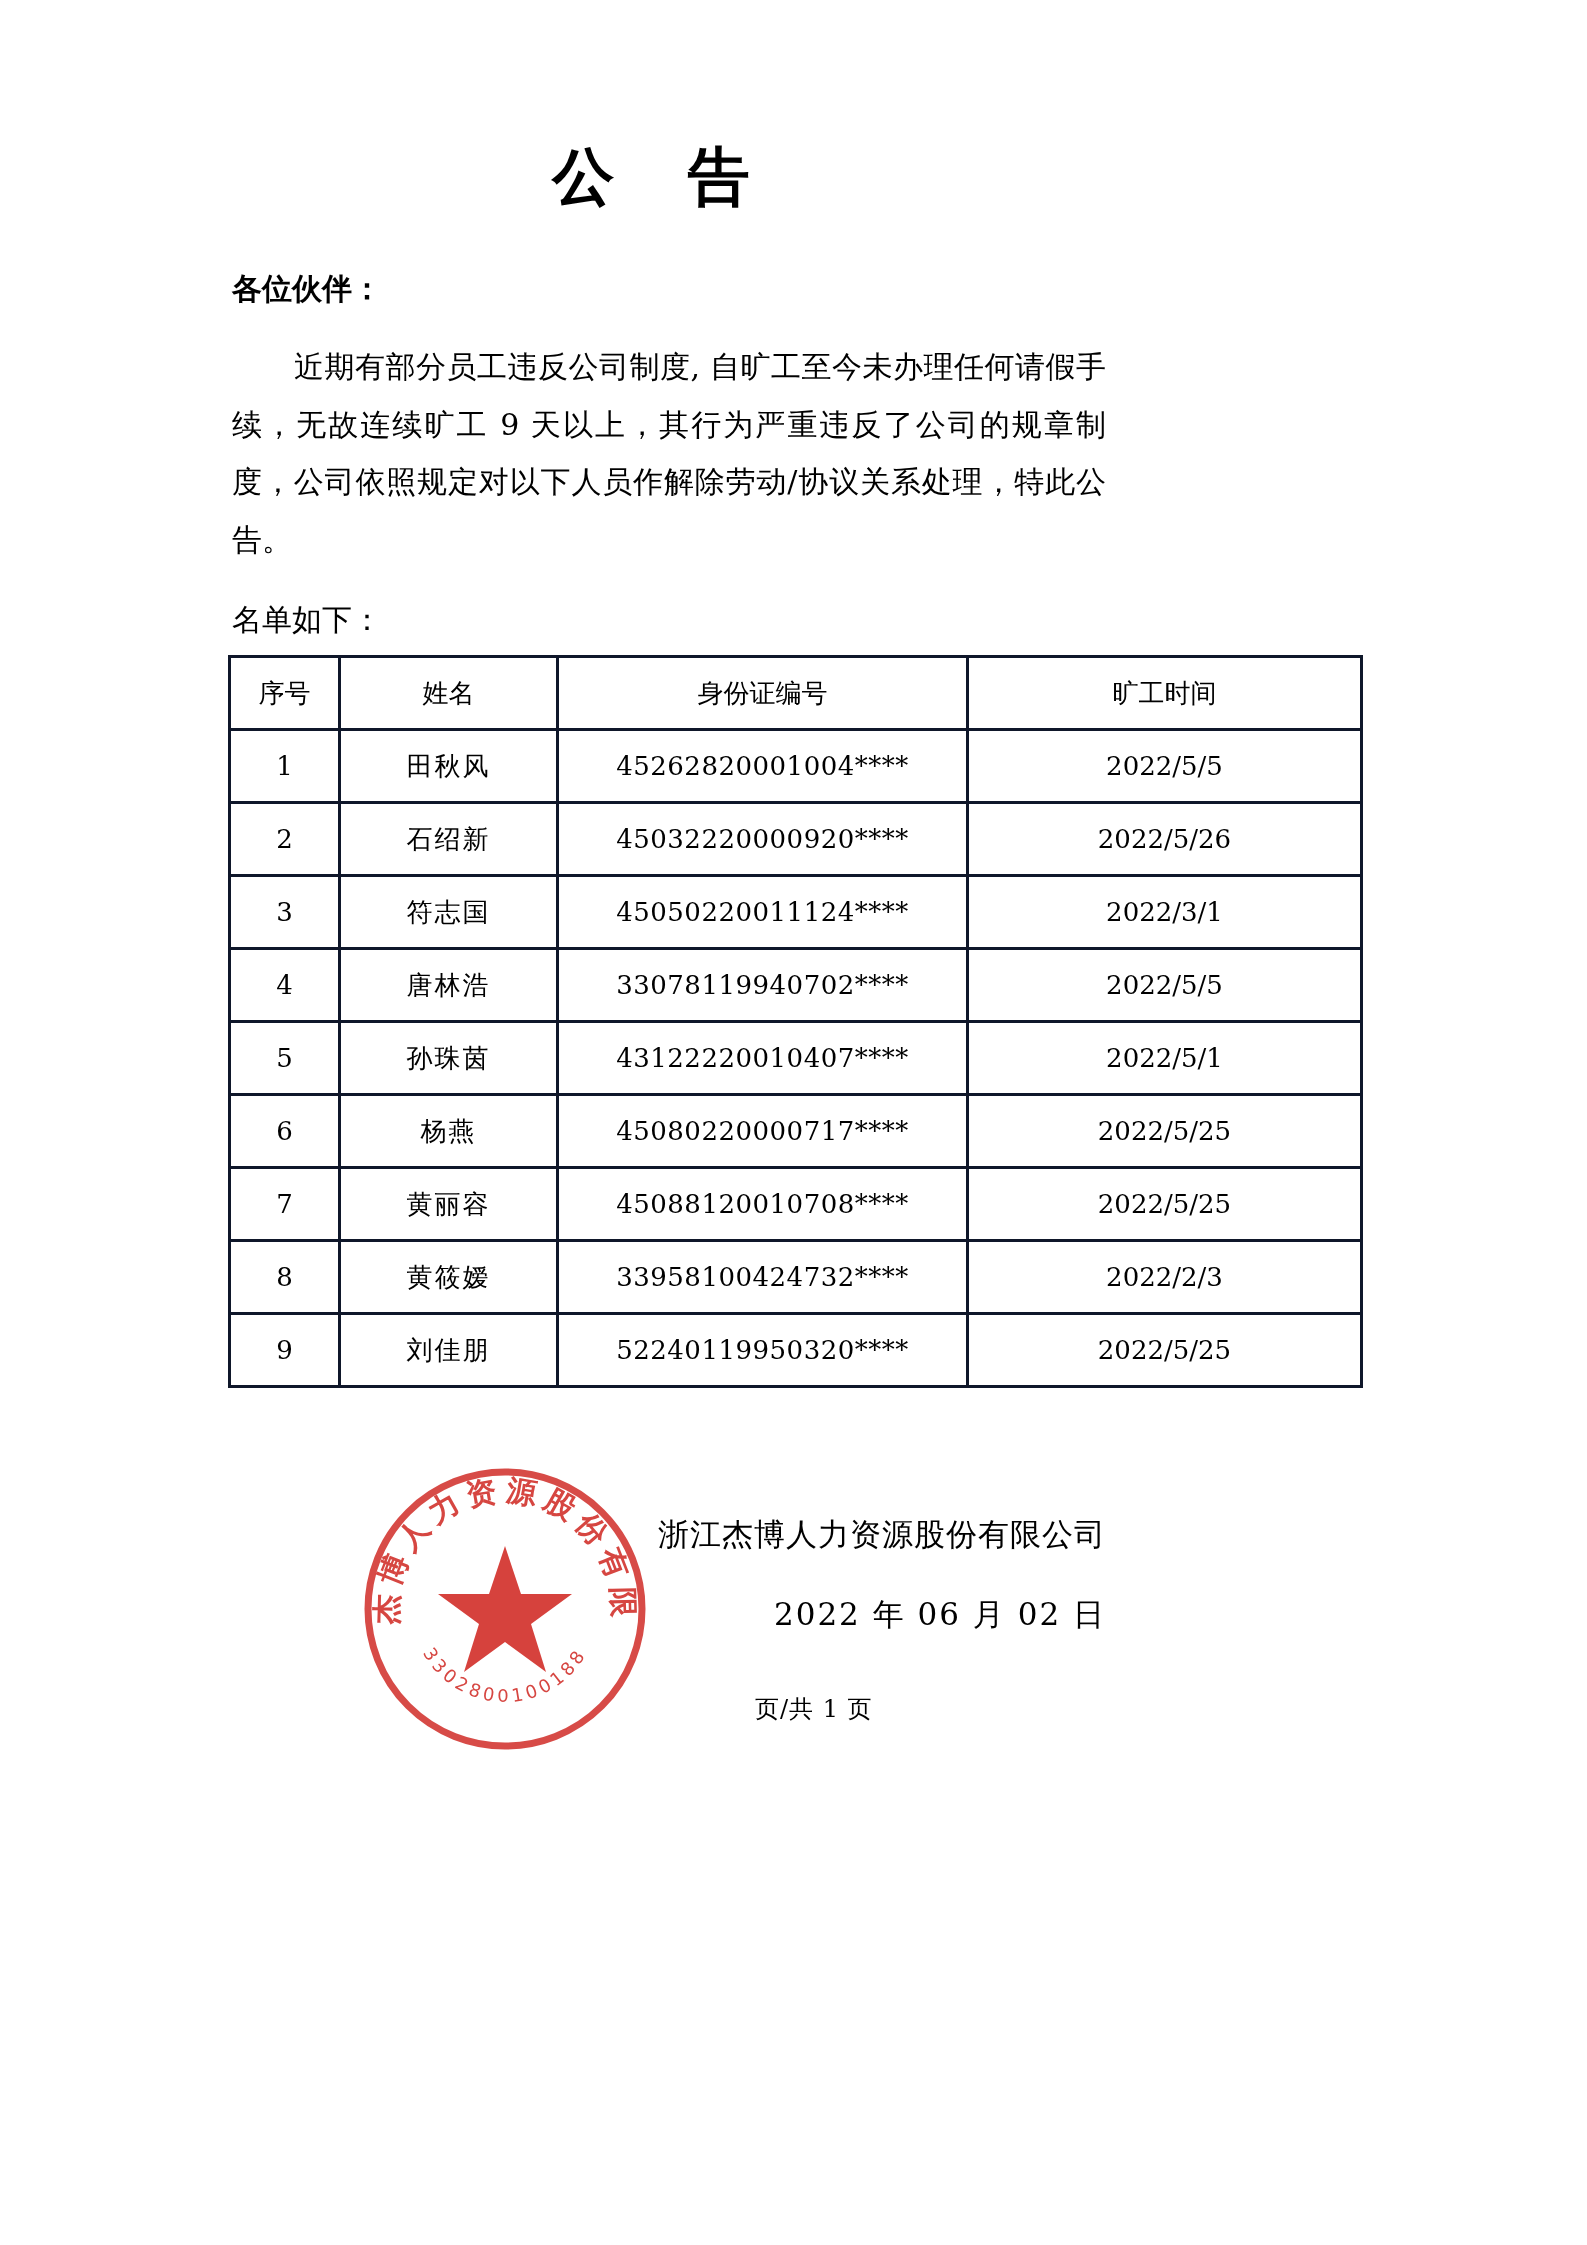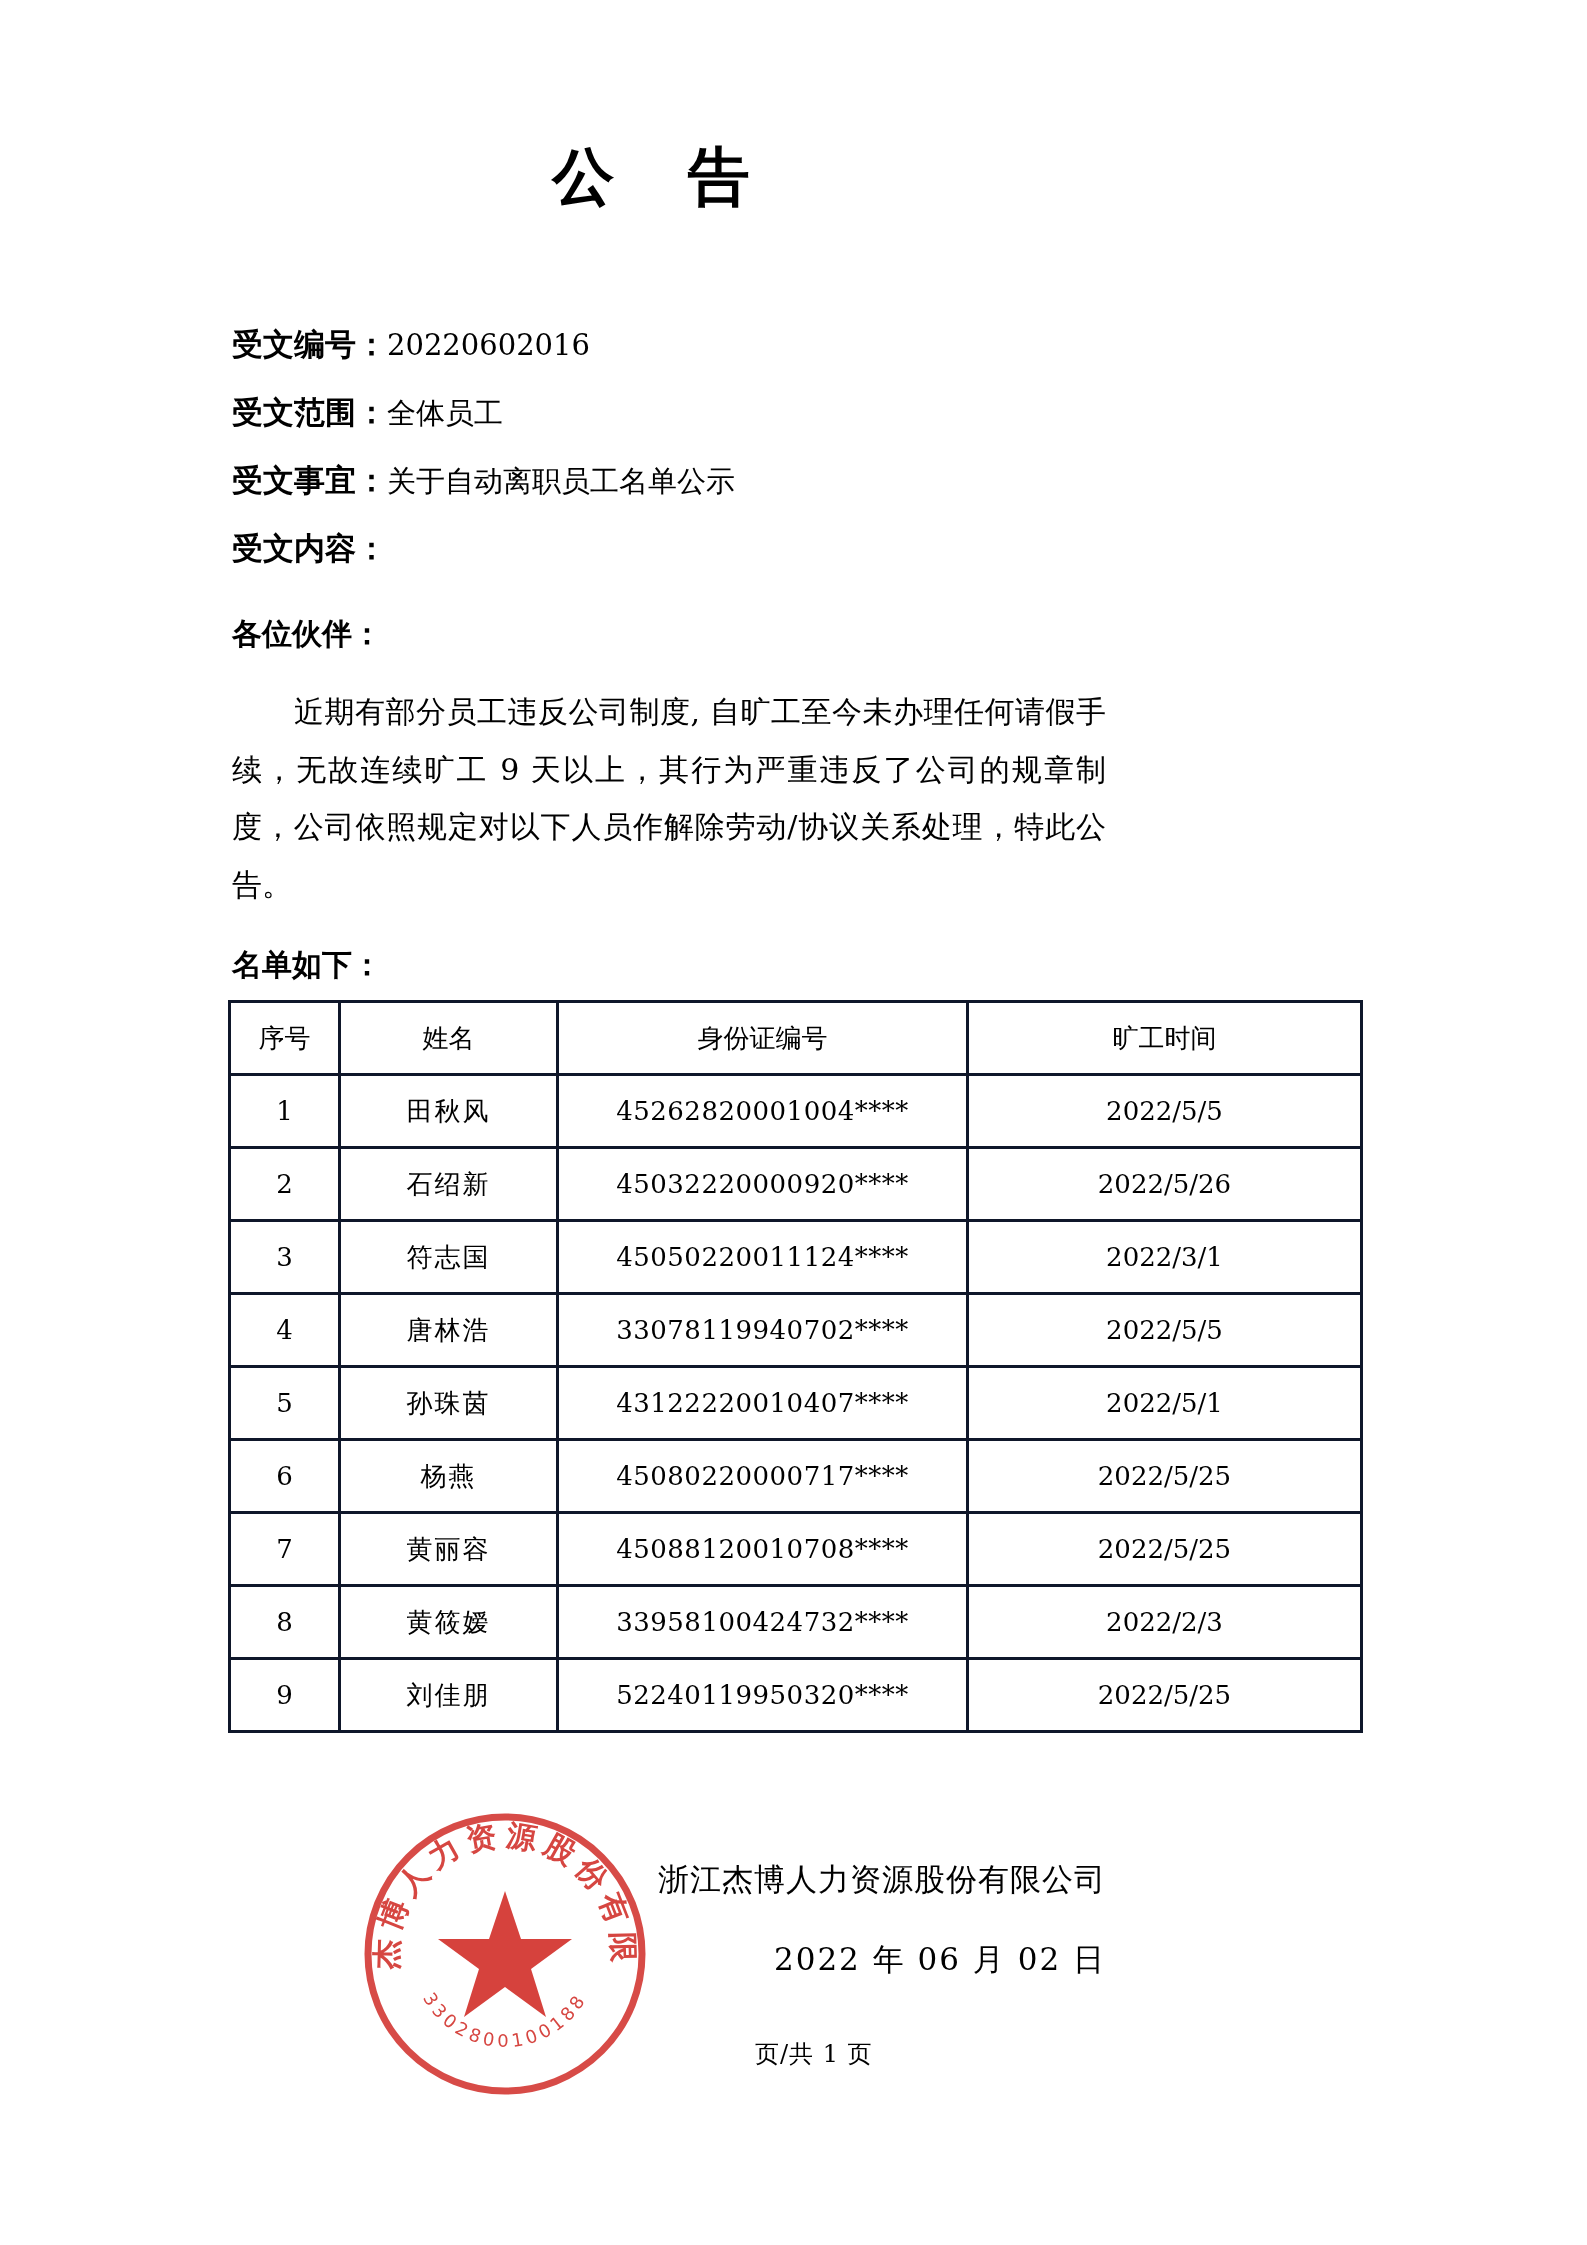--- a/index.html
+++ b/index.html
@@ -62,21 +62,21 @@
     padding-left: 232px;
     padding-right: 222px;
     font-size: 30px;
     line-height: 1.92;
     text-align: justify;
     text-indent: 62px;
   }
   .list-label {
     padding-left: 232px;
     font-size: 30px;
-    font-weight: bold;
+    font-weight: normal;
     margin-top: 32px;
     margin-bottom: 14px;
   }
   table.name-table {
     border-collapse: collapse;
     margin-left: 228px;
     width: 1132px;
     table-layout: fixed;
   }
   table.name-table td, table.name-table th {
@@ -135,34 +135,20 @@
   }
   .seal svg { display: block; }
 </style>
 </head>
 <body>
 
 <div class="page">
 
   <div class="doc-title">公 告</div>
 
-  <div class="meta-block">
-    <div class="meta-row">
-      <span class="meta-label">受文编号：</span><span class="meta-value">20220602016</span>
-    </div>
-    <div class="meta-row">
-      <span class="meta-label">受文范围：</span><span class="meta-value">全体员工</span>
-    </div>
-    <div class="meta-row">
-      <span class="meta-label">受文事宜：</span><span class="meta-value">关于自动离职员工名单公示</span>
-    </div>
-    <div class="meta-row">
-      <span class="meta-label">受文内容：</span><span class="meta-value"></span>
-    </div>
-  </div>
 
   <div class="salutation">各位伙伴：</div>
 
   <div class="body-para">近期有部分员工违反公司制度, 自旷工至今未办理任何请假手续，无故连续旷工 9 天以上，其行为严重违反了公司的规章制度，公司依照规定对以下人员作解除劳动/协议关系处理，特此公告。</div>
 
   <div class="list-label">名单如下：</div>
 
   <table class="name-table">
     <colgroup>
       <col class="col-idx">

